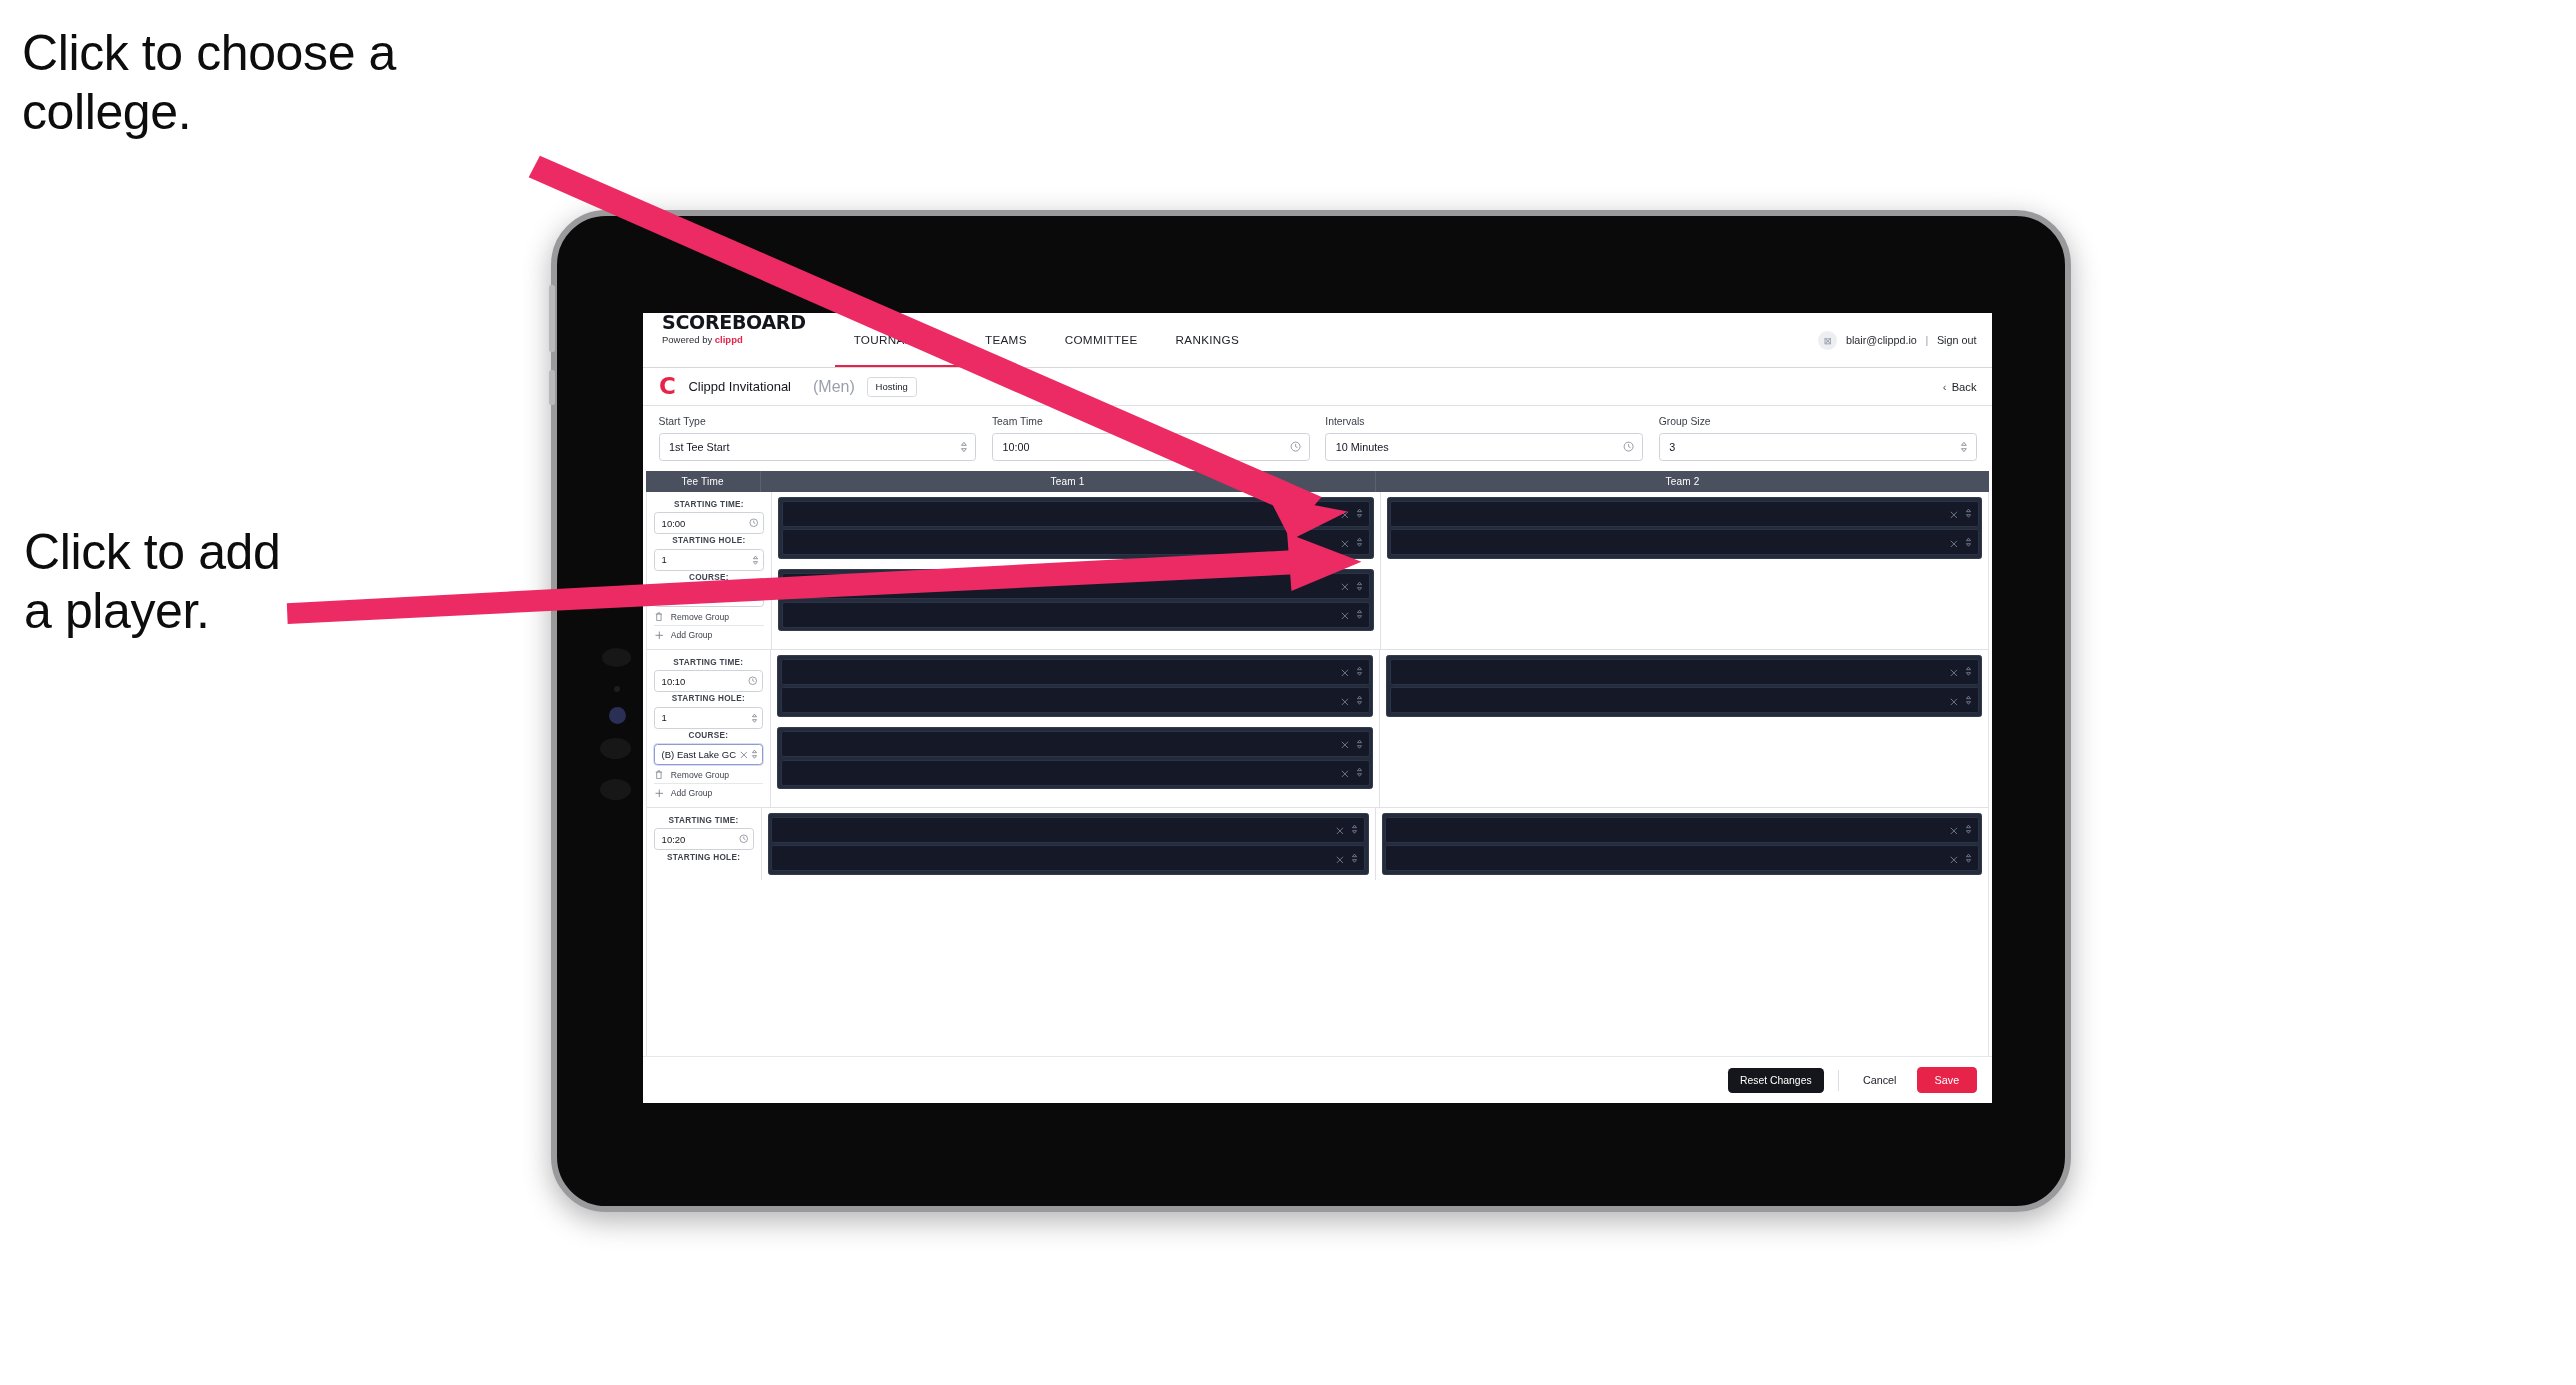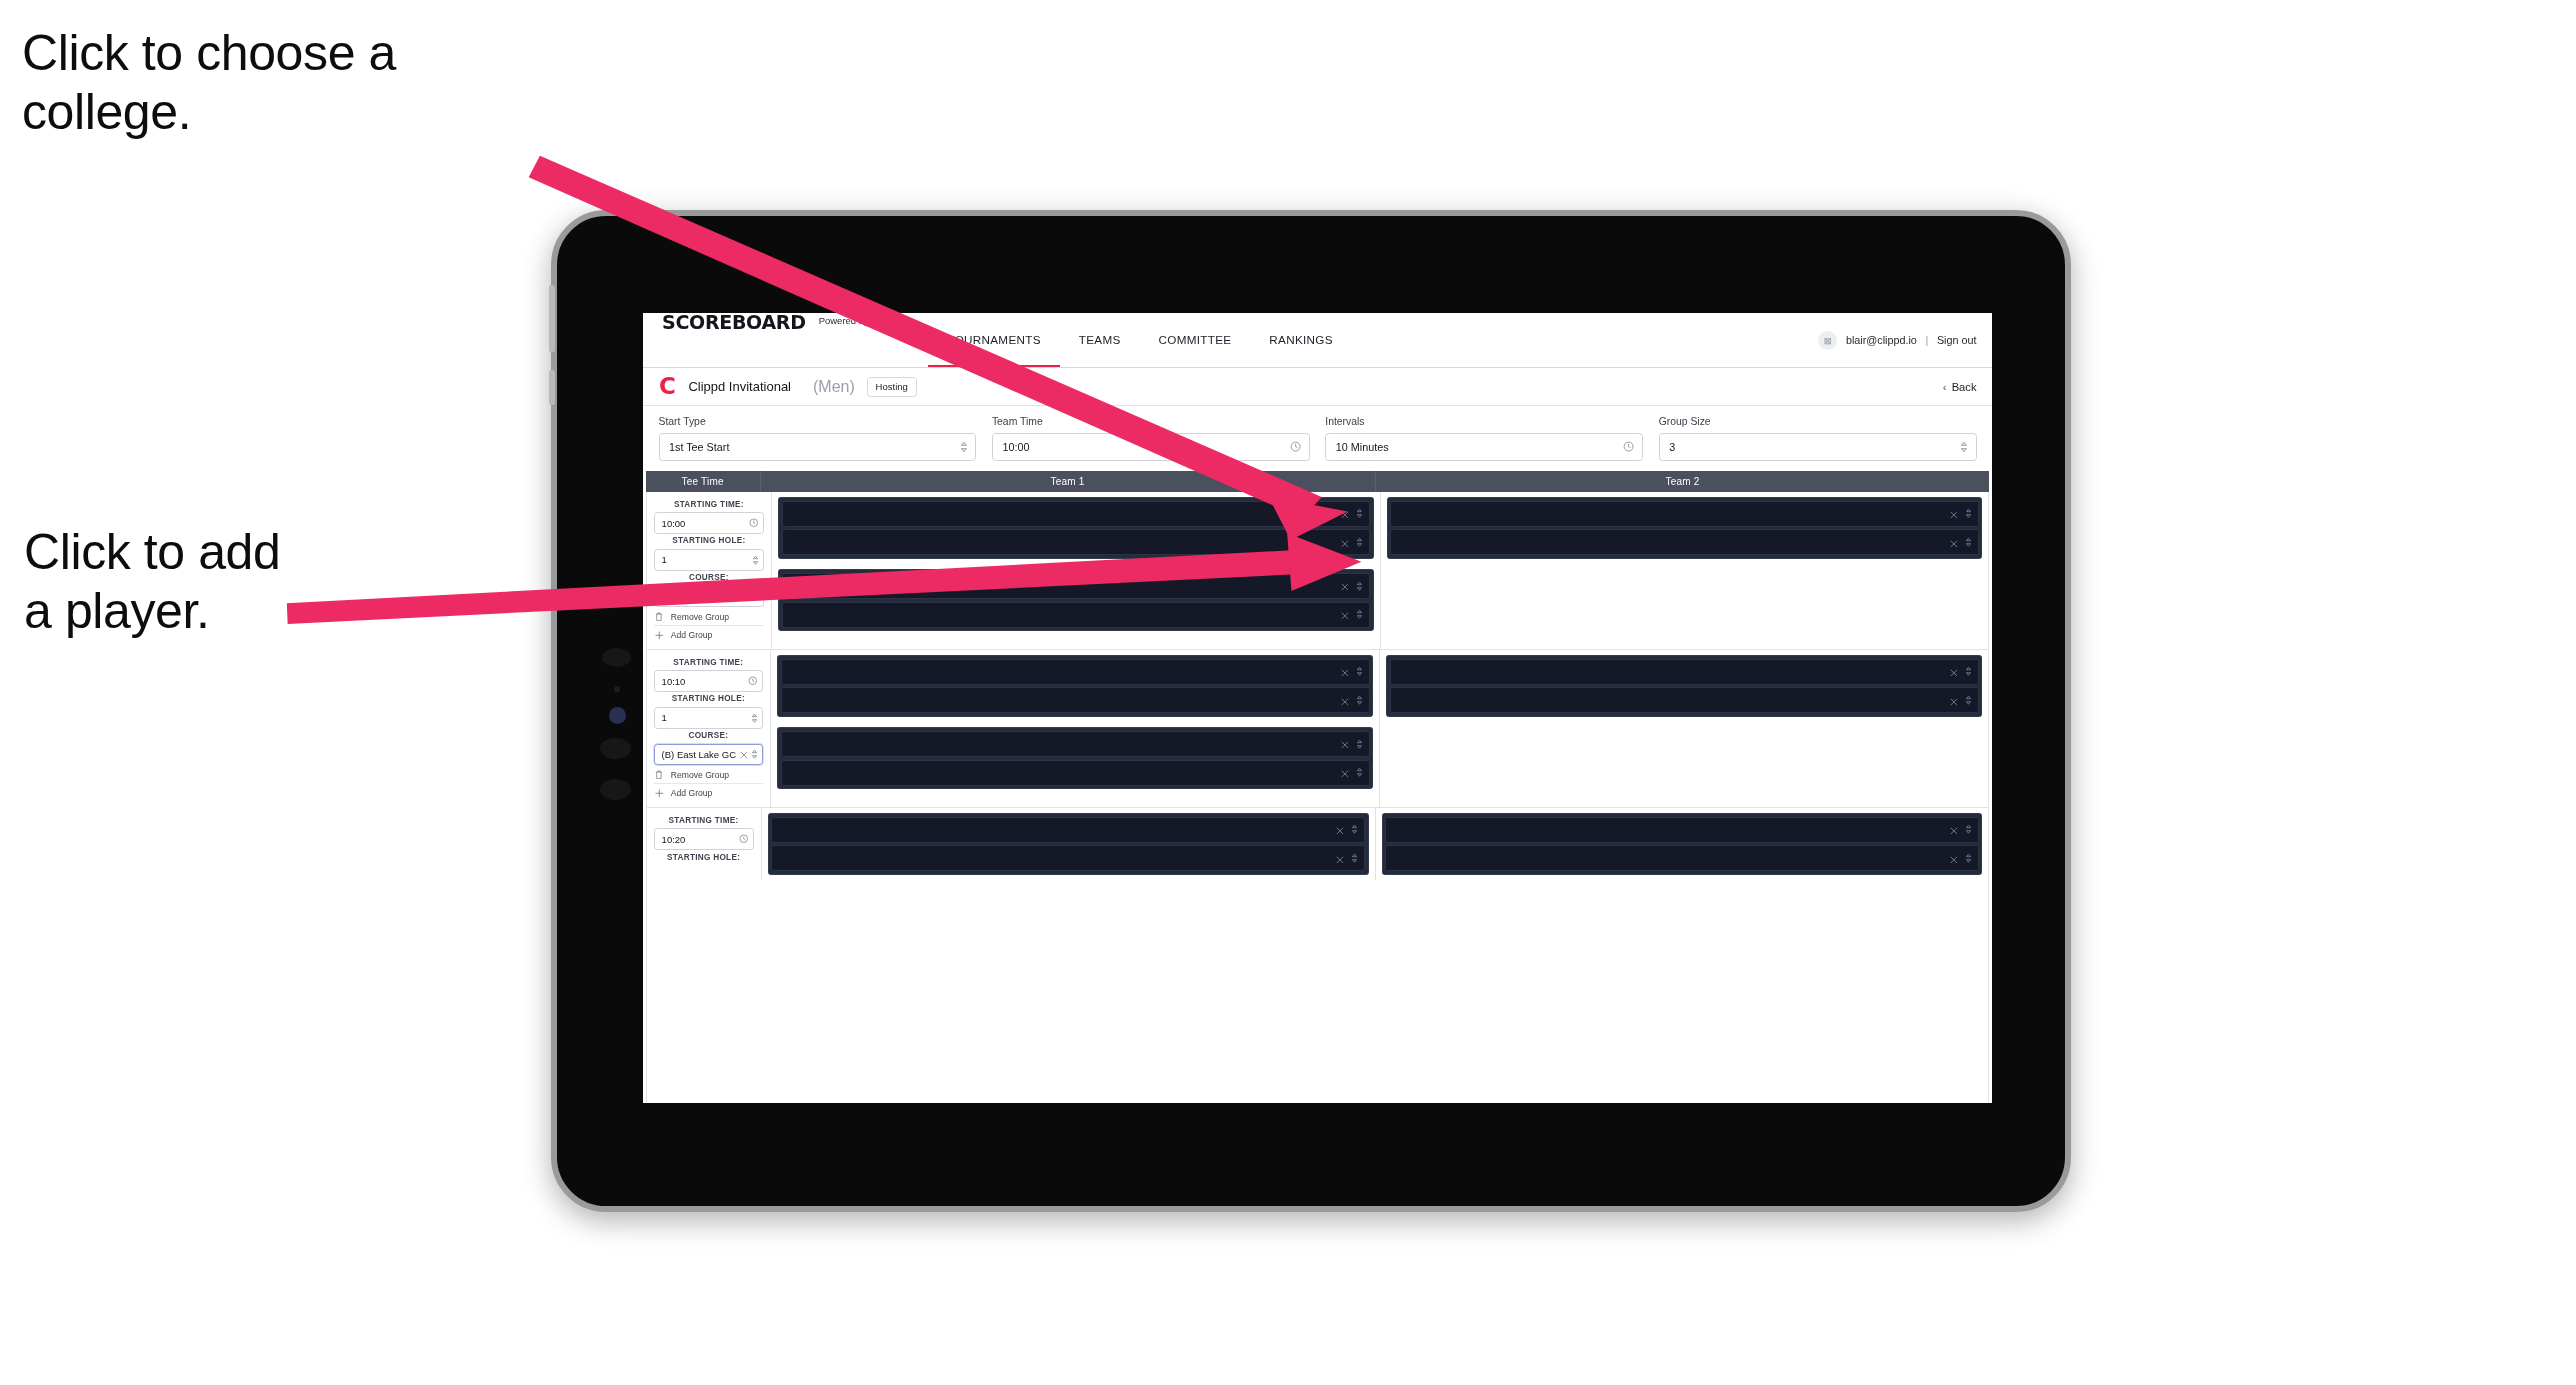--- a/index.html
+++ b/index.html
@@ -73,21 +73,21 @@
   
   #navbar {
     height: 55px;
     border-bottom: 0.9px solid #d8d8dc;
     display: flex;
     align-items: stretch;
     padding: 0 15.5px 0 19px;
     flex: 0 0 auto;
     background: #fff;
   }
-  #brand { display:flex; flex-direction:row; justify-content:flex-start; padding-right: 29px; gap: 13px; }
+  #brand { display:flex; flex-direction:column; justify-content:flex-start; padding-right: 29px; }
   #brand-title {
     font-family: "DejaVu Sans", sans-serif;
     font-weight: 700;
     font-size: 19px;
     letter-spacing: -0.3px;
     color: #14161d;
     line-height: 1;
   }
   #brand-sub { font-size: 9.5px; color:#2a2d35; margin-top: 2.6px; line-height:1; }
   #brand-sub .accent { color:#e8234a; font-weight:700; }
@@ -746,20 +746,26 @@
                       <path d="M4.5 1.5 L7.3 5 L1.7 5 Z M4.5 12.5 L7.3 9 L1.7 9 Z" fill="none" stroke="currentColor" stroke-width="1.1"></path>
                     </svg></span>
               </span>
             </div>
           </div>
         </div>
       </div>
 
     </div>
 
+    <div id="footer">
+      <button id="btn-reset">Reset Changes</button>
+      <div id="foot-div"></div>
+      <button id="btn-cancel">Cancel</button>
+      <button id="btn-save">Save</button>
+    </div>
 
   </div>
 </div>
 
 <svg class="arrow-svg" viewBox="0 0 2982 1604" xmlns="http://www.w3.org/2000/svg">
   <g fill="#ec2a63">
 
     <path d="M625,180 L1530,575 L1508,600 L612,205 Z"></path>
     <path d="M1560,592 L1468,574 L1494,625 Z"></path>
 

